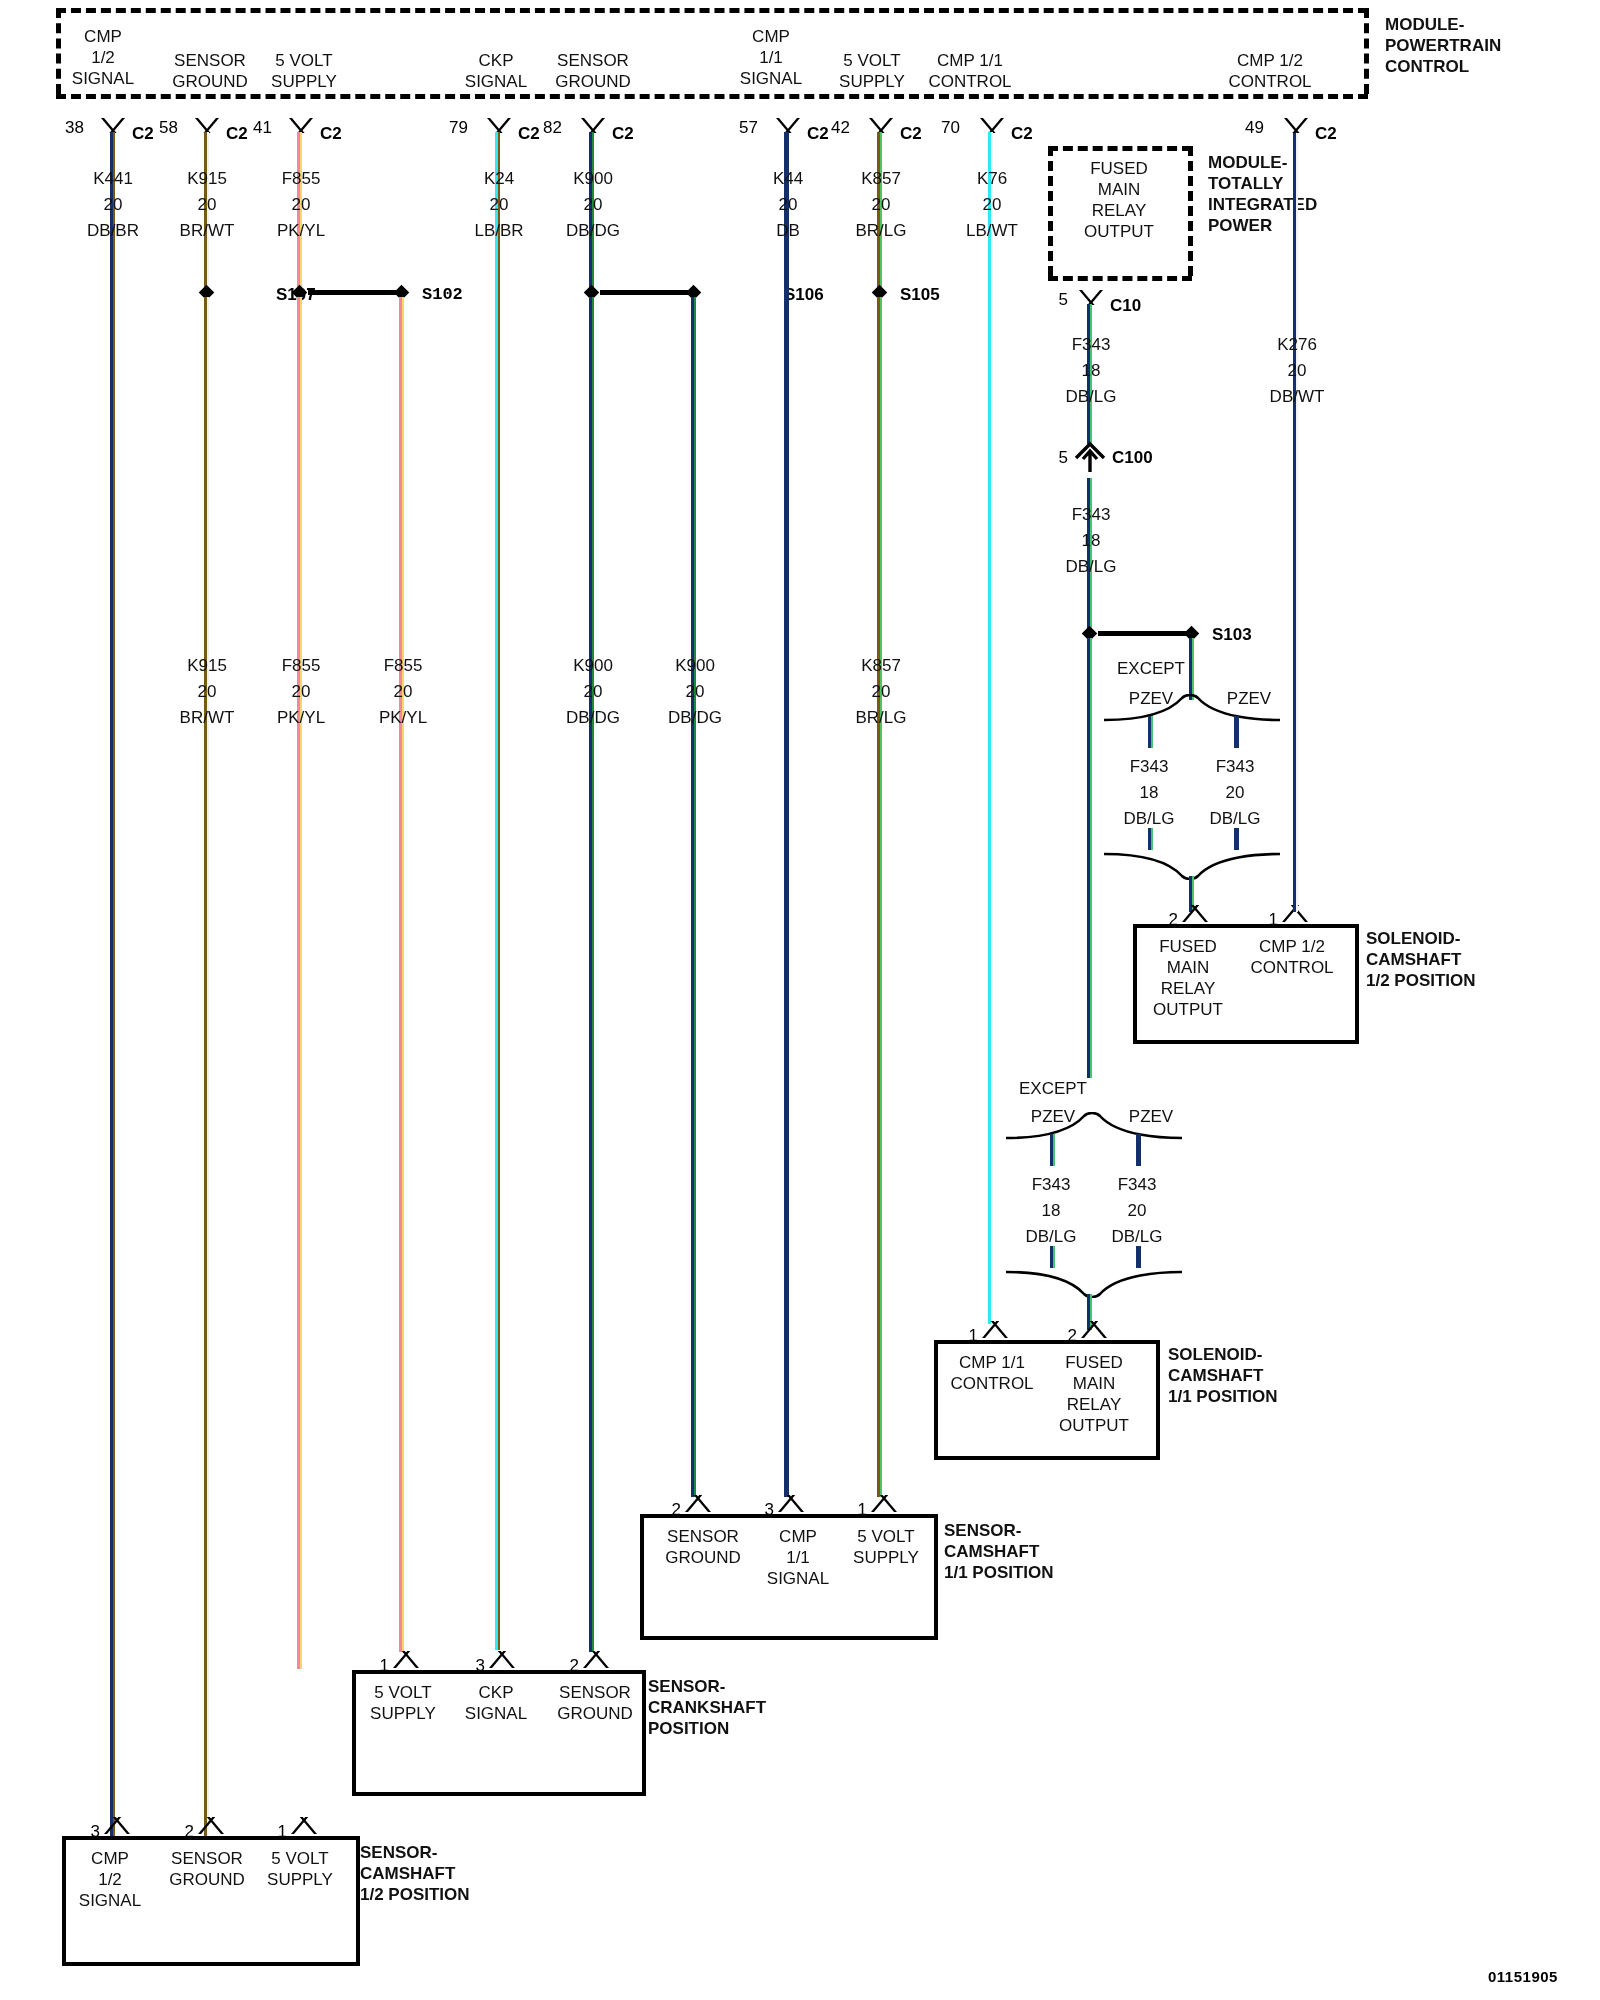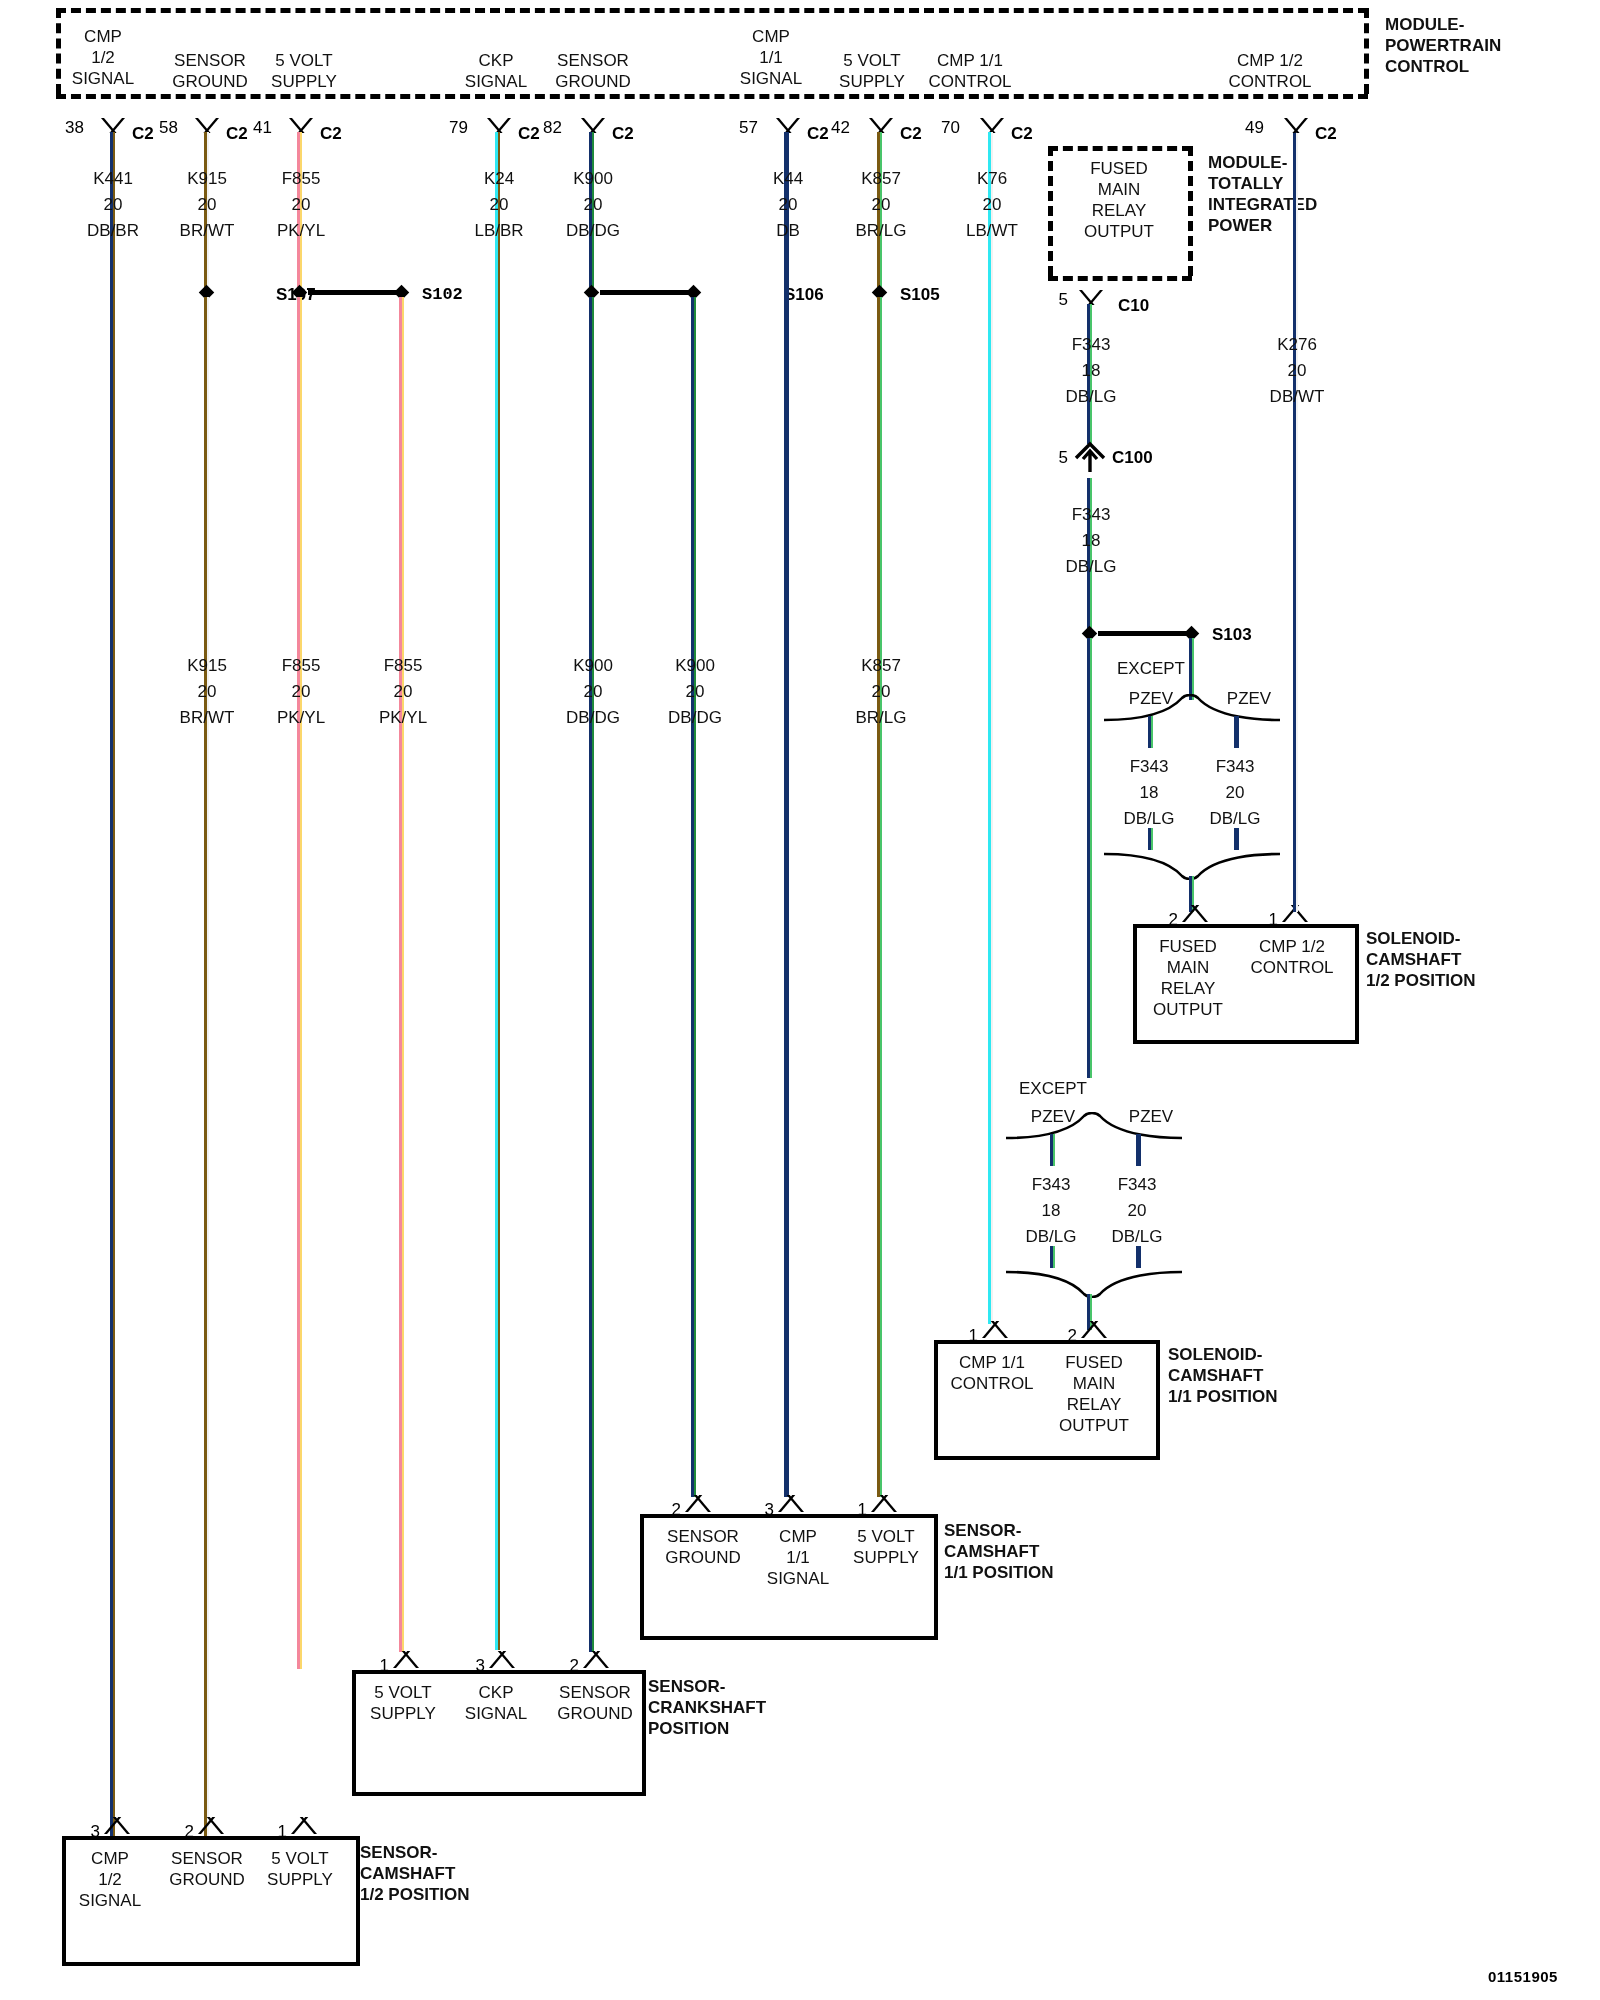--- a/index.html
+++ b/index.html
@@ -230,21 +230,21 @@
 MAIN
 RELAY
 OUTPUT</div>
   <div class="lbl b left" style="left:1208px;top:152px;width:200px;">MODULE-
 TOTALLY
 INTEGRATED
 POWER</div>
 
   <div class="pin" style="left:1040px;top:290px;width:28px;">5</div>
   <div class="yconn" style="left:1078px;top:290px;"></div>
-  <div class="conn" style="left:1110px;top:296px;margin-left:8px;">C10</div>
+  <div class="conn" style="left:1110px;top:296px;">C10</div>
   <div class="wire" style="left:1087px;top:304px;height:140px;background:#13306b;">
     <div class="stripe" style="background:#49c46a;"></div>
   </div>
   <div class="lbl" style="left:1036px;top:334px;width:110px;">F343</div>
   <div class="lbl" style="left:1036px;top:360px;width:110px;">18</div>
   <div class="lbl" style="left:1036px;top:386px;width:110px;">DB/LG</div>
 
   <div class="pin" style="left:1040px;top:448px;width:28px;">5</div>
   <div class="c100arrow" style="left:1072px;top:440px;">
     <svg width="36" height="34" viewBox="0 0 36 34">

